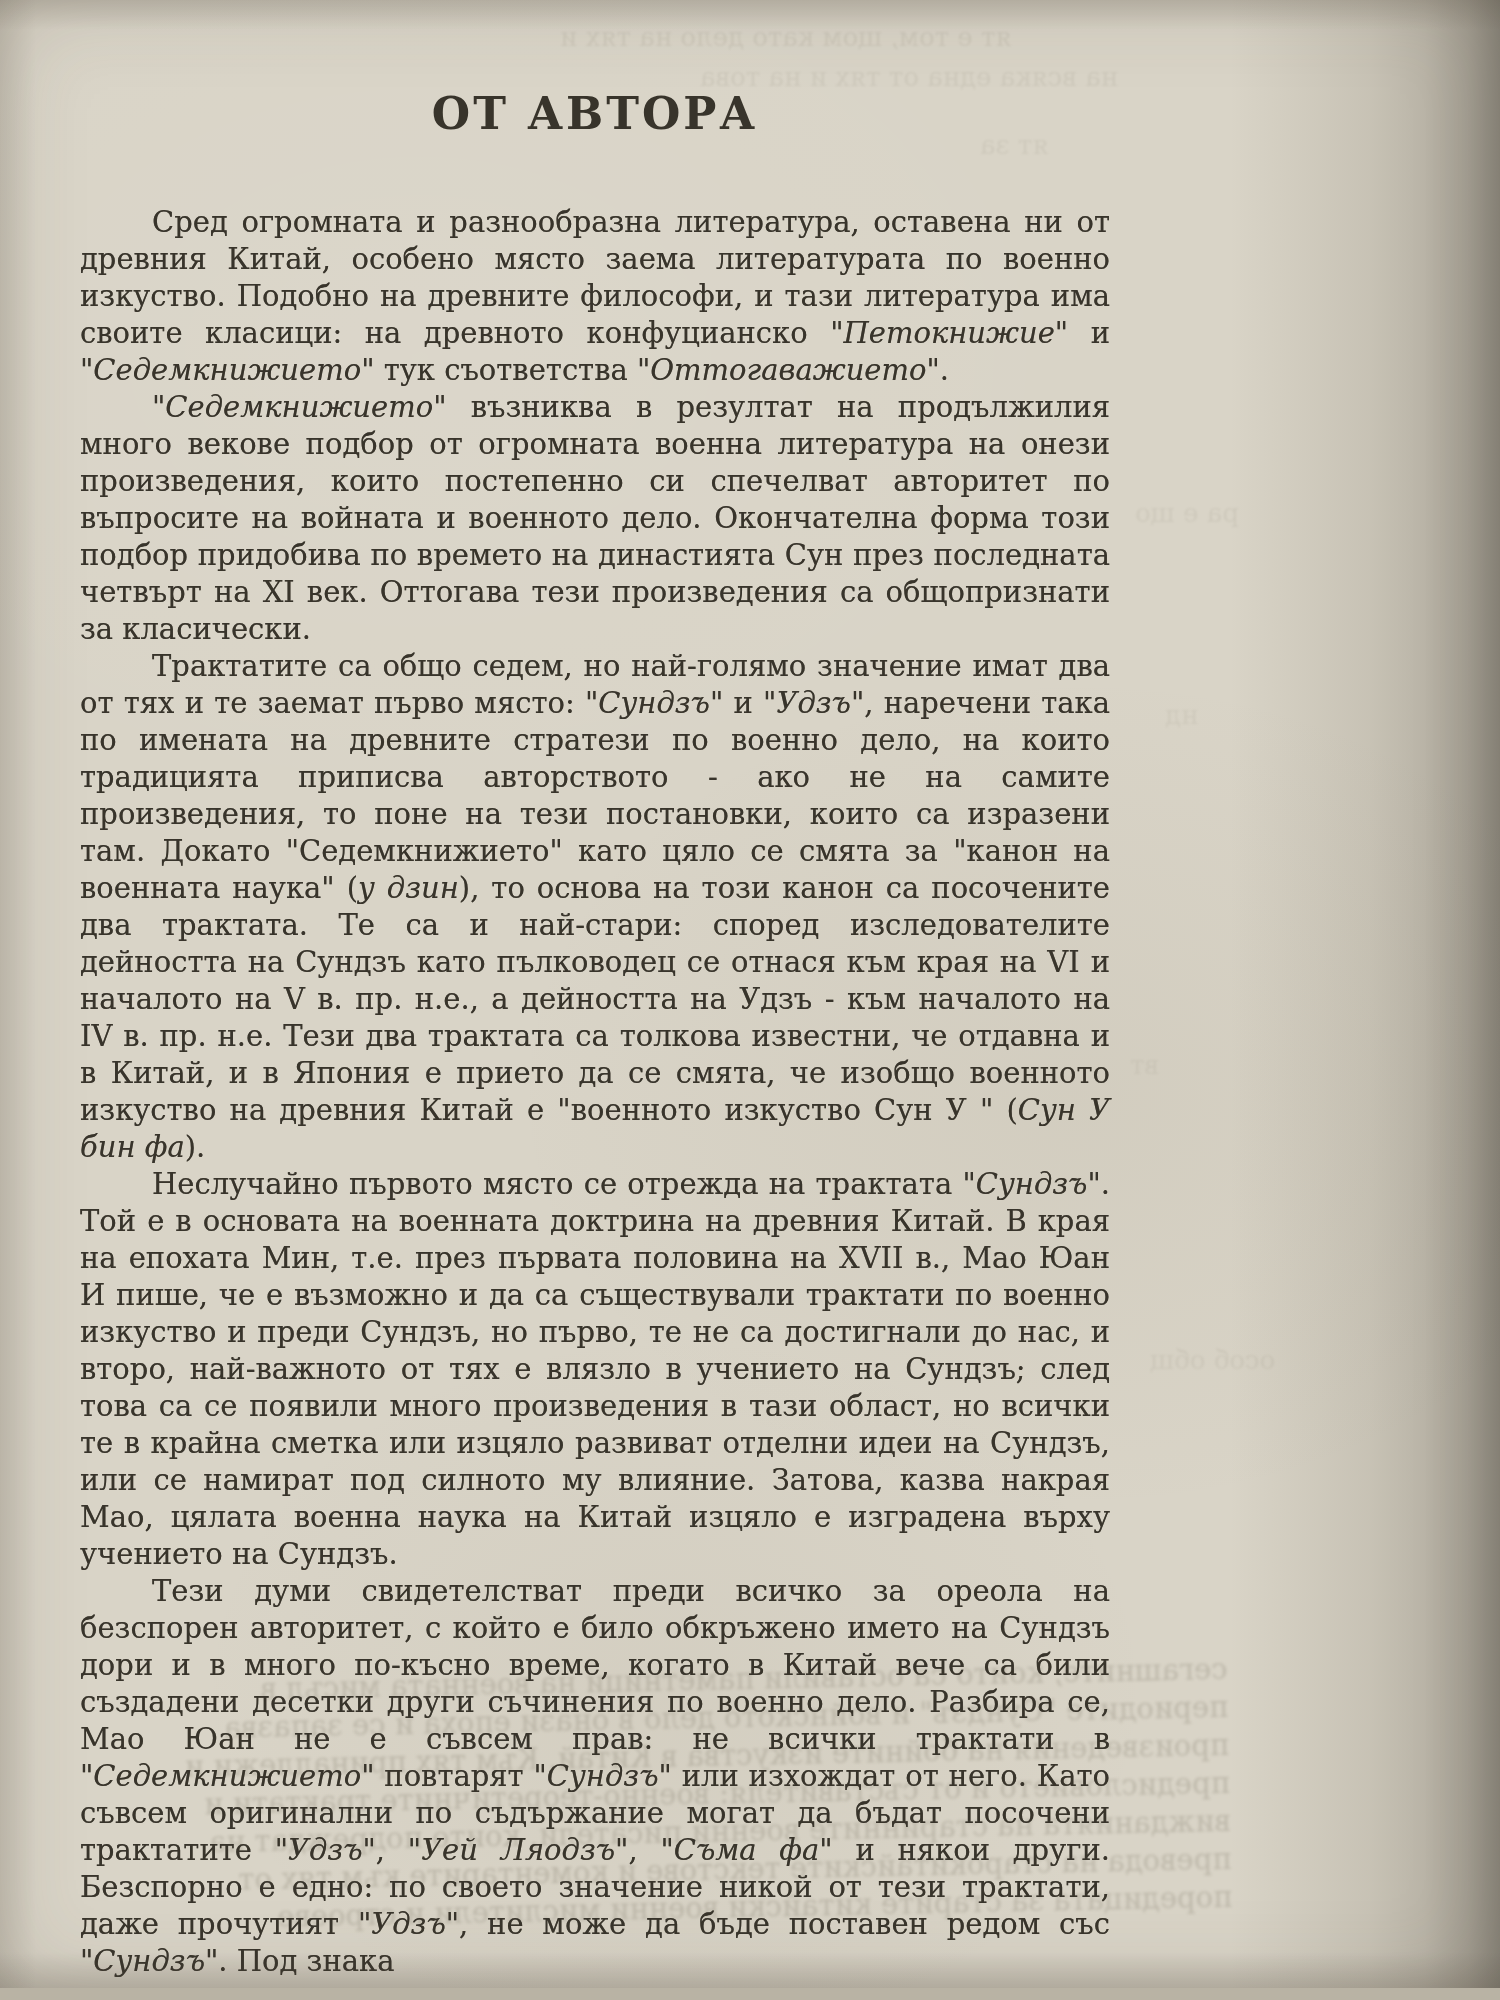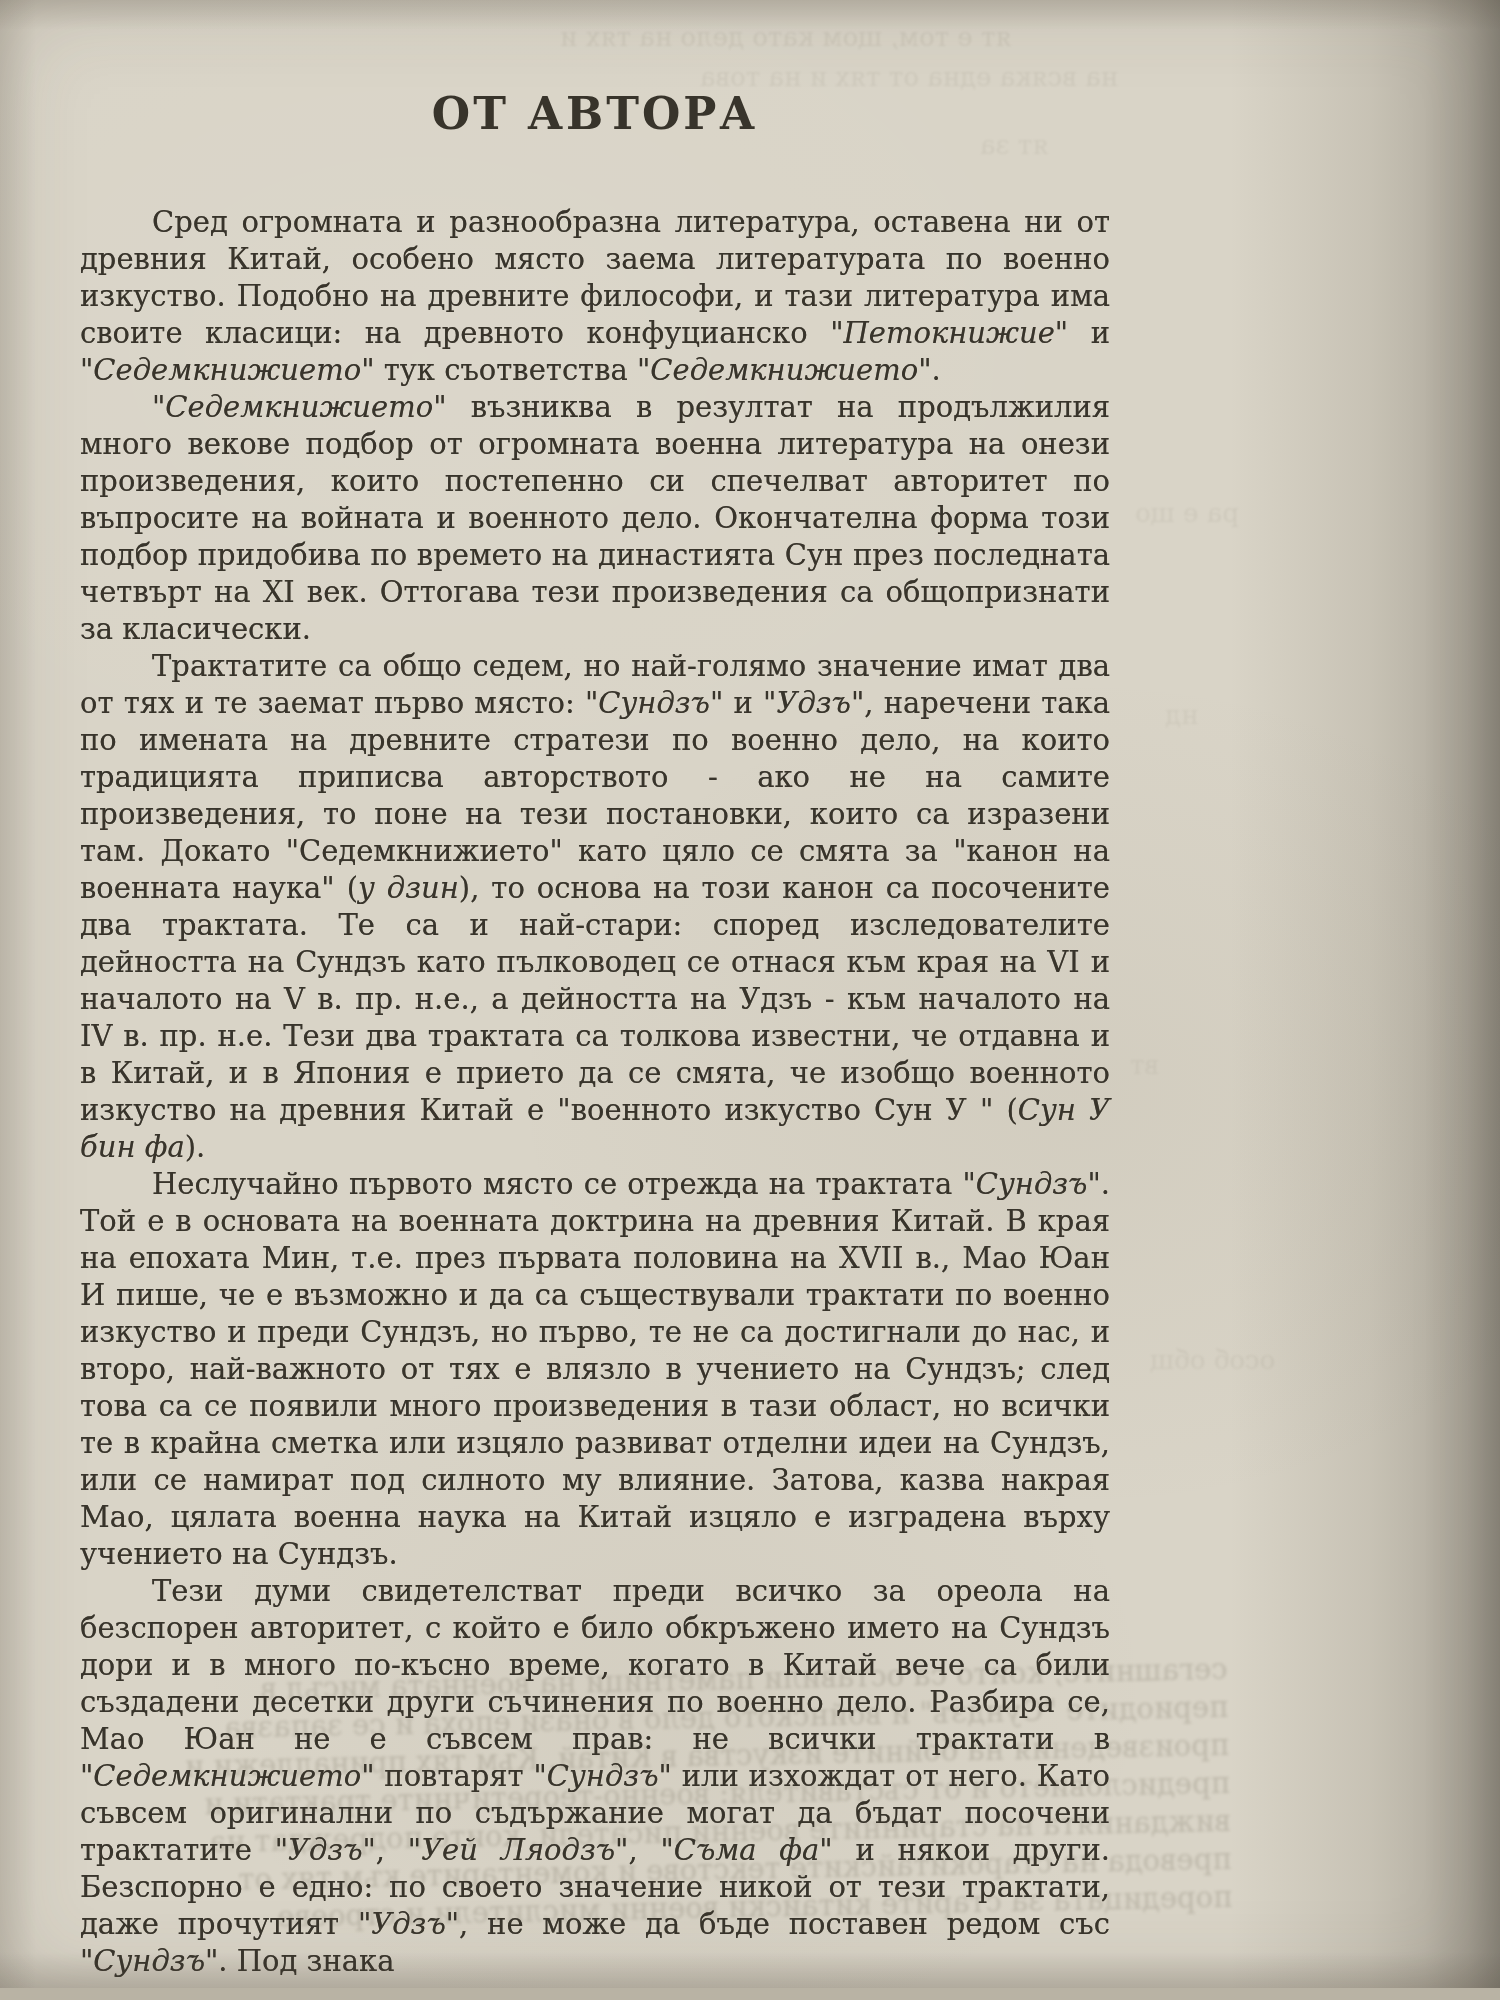--- a/index.html
+++ b/index.html
@@ -101,21 +101,21 @@
       <div class="bleed-line">произведения на бойните изкуства в Китай. Към тях принадлежи и</div>
       <div class="bleed-line">предисловието и от съставителя: военно-теоретичните трактати и</div>
       <div class="bleed-line">вижданията на старинните военни писатели, които подреждат на</div>
       <div class="bleed-line">превода на старокитайските текстове и коментарите към тях от</div>
       <div class="bleed-line">поредицата за старите китайски военни мислители и строеве</div>
     </div>
 
   <h1 class="title">ОТ АВТОРА</h1>
 
   <div class="body-text">
-      <p>Сред огромната и разнообразна литература, оставена ни от древния Китай, особено място заема литературата по военно изкуство. Подобно на древните философи, и тази литература има своите класици: на древното конфуцианско "<em>Петокнижие</em>" и "<em>Седемкнижието</em>" тук съответства "<em>Седемкни­жието</em>".</p>
+      <p>Сред огромната и разнообразна литература, оставена ни от древния Китай, особено място заема литературата по военно изкуство. Подобно на древните философи, и тази литература има своите класици: на древното конфуцианско "<em>Петокнижие</em>" и "<em>Седемкнижието</em>" тук съответства "<em>Оттогава­жието</em>".</p>
       <p>"<em>Седемкнижието</em>" възниква в резултат на продължилия много векове подбор от огромната военна литература на онези произведения, които постепенно си спечелват авторитет по въпросите на войната и военното дело. Окончателна форма този подбор придобива по времето на династията Сун през последната четвърт на XI век. Оттогава тези произведения са общопризнати за класически.</p>
       <p>Трактатите са общо седем, но най-голямо значение имат два от тях и те заемат първо място: "<em>Сундзъ</em>" и "<em>Удзъ</em>", наречени така по имената на древните стратези по военно дело, на които традицията приписва авторството - ако не на самите произведения, то поне на тези постановки, които са изразени там. Докато "Седемкнижието" като цяло се смята за "канон на военната наука" (<em>у дзин</em>), то основа на този канон са посочените два трактата. Те са и най-стари: според изследователите дейността на Сундзъ като пълководец се отнася към края на VI и началото на V в. пр. н.е., а дейността на Удзъ - към началото на IV в. пр. н.е. Тези два трактата са толкова известни, че отдавна и в Китай, и в Япония е прието да се смята, че изобщо военното изкуство на древния Китай е "военното изкуство Сун У " (<em>Сун У бин фа</em>).</p>
       <p>Неслучайно първото място се отрежда на трактата "<em>Сундзъ</em>". Той е в основата на военната доктрина на древния Китай. В края на епохата Мин, т.е. през първата половина на XVII в., Мао Юан И пише, че е възможно и да са съществували трактати по военно изкуство и преди Сундзъ, но първо, те не са достигнали до нас, и второ, най-важното от тях е влязло в учението на Сундзъ; след това са се появили много произведения в тази област, но всички те в крайна сметка или изцяло развиват отделни идеи на Сундзъ, или се намират под силното му влияние. Затова, казва накрая Мао, цялата военна наука на Китай изцяло е изградена върху учението на Сундзъ.</p>
       <p>Тези думи свидетелстват преди всичко за ореола на безспорен авторитет, с който е било обкръжено името на Сундзъ дори и в много по-късно време, когато в Китай вече са били създадени десетки други съчинения по военно дело. Разбира се, Мао Юан не е съвсем прав: не всички трактати в "<em>Седемкнижието</em>" повтарят "<em>Сундзъ</em>" или изхождат от него. Като съвсем оригинални по съдържание могат да бъдат посочени трактатите "<em>Удзъ</em>", "<em>Уей Ляодзъ</em>", "<em>Съма фа</em>" и някои други. Безспорно е едно: по своето значение никой от тези трактати, даже прочутият "<em>Удзъ</em>", не може да бъде поставен редом със "<em>Сундзъ</em>". Под знака</p>
     </div>
 
   <div class="edge edge-right"></div>
   <div class="edge edge-top"></div>
   <div class="edge edge-bottom"></div>
   <div class="edge edge-left"></div>

